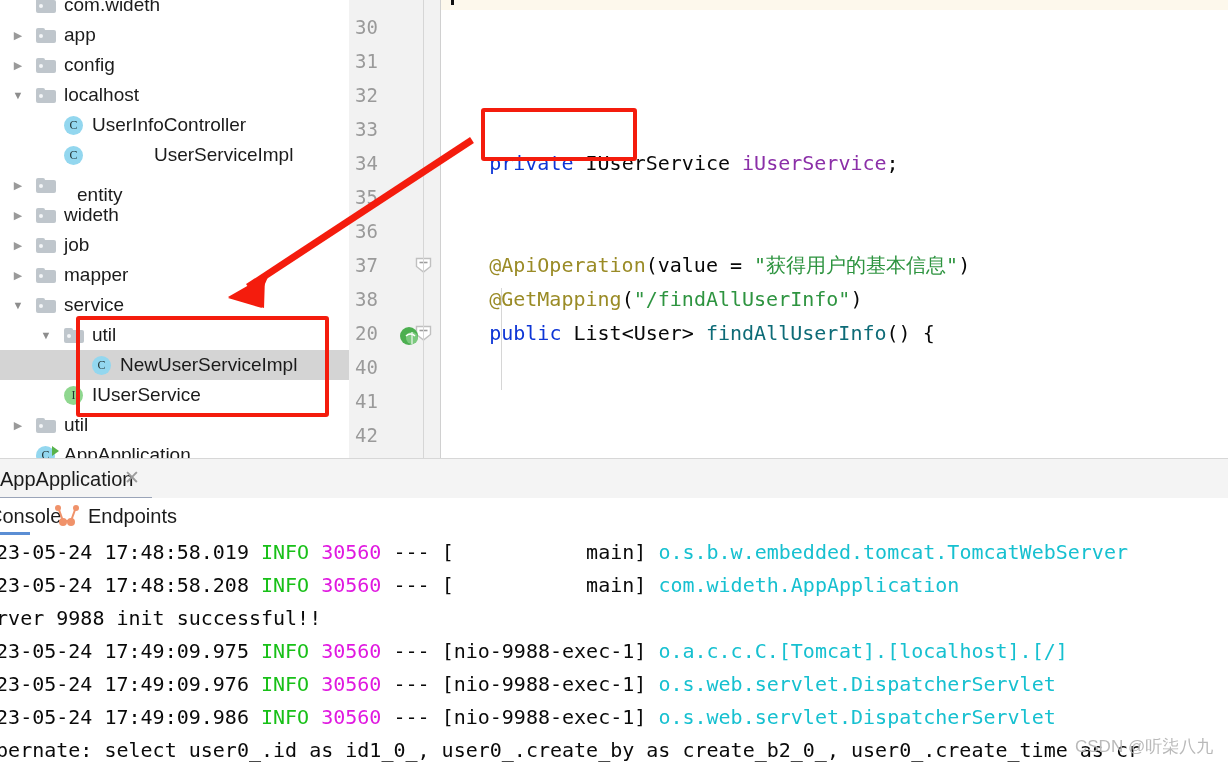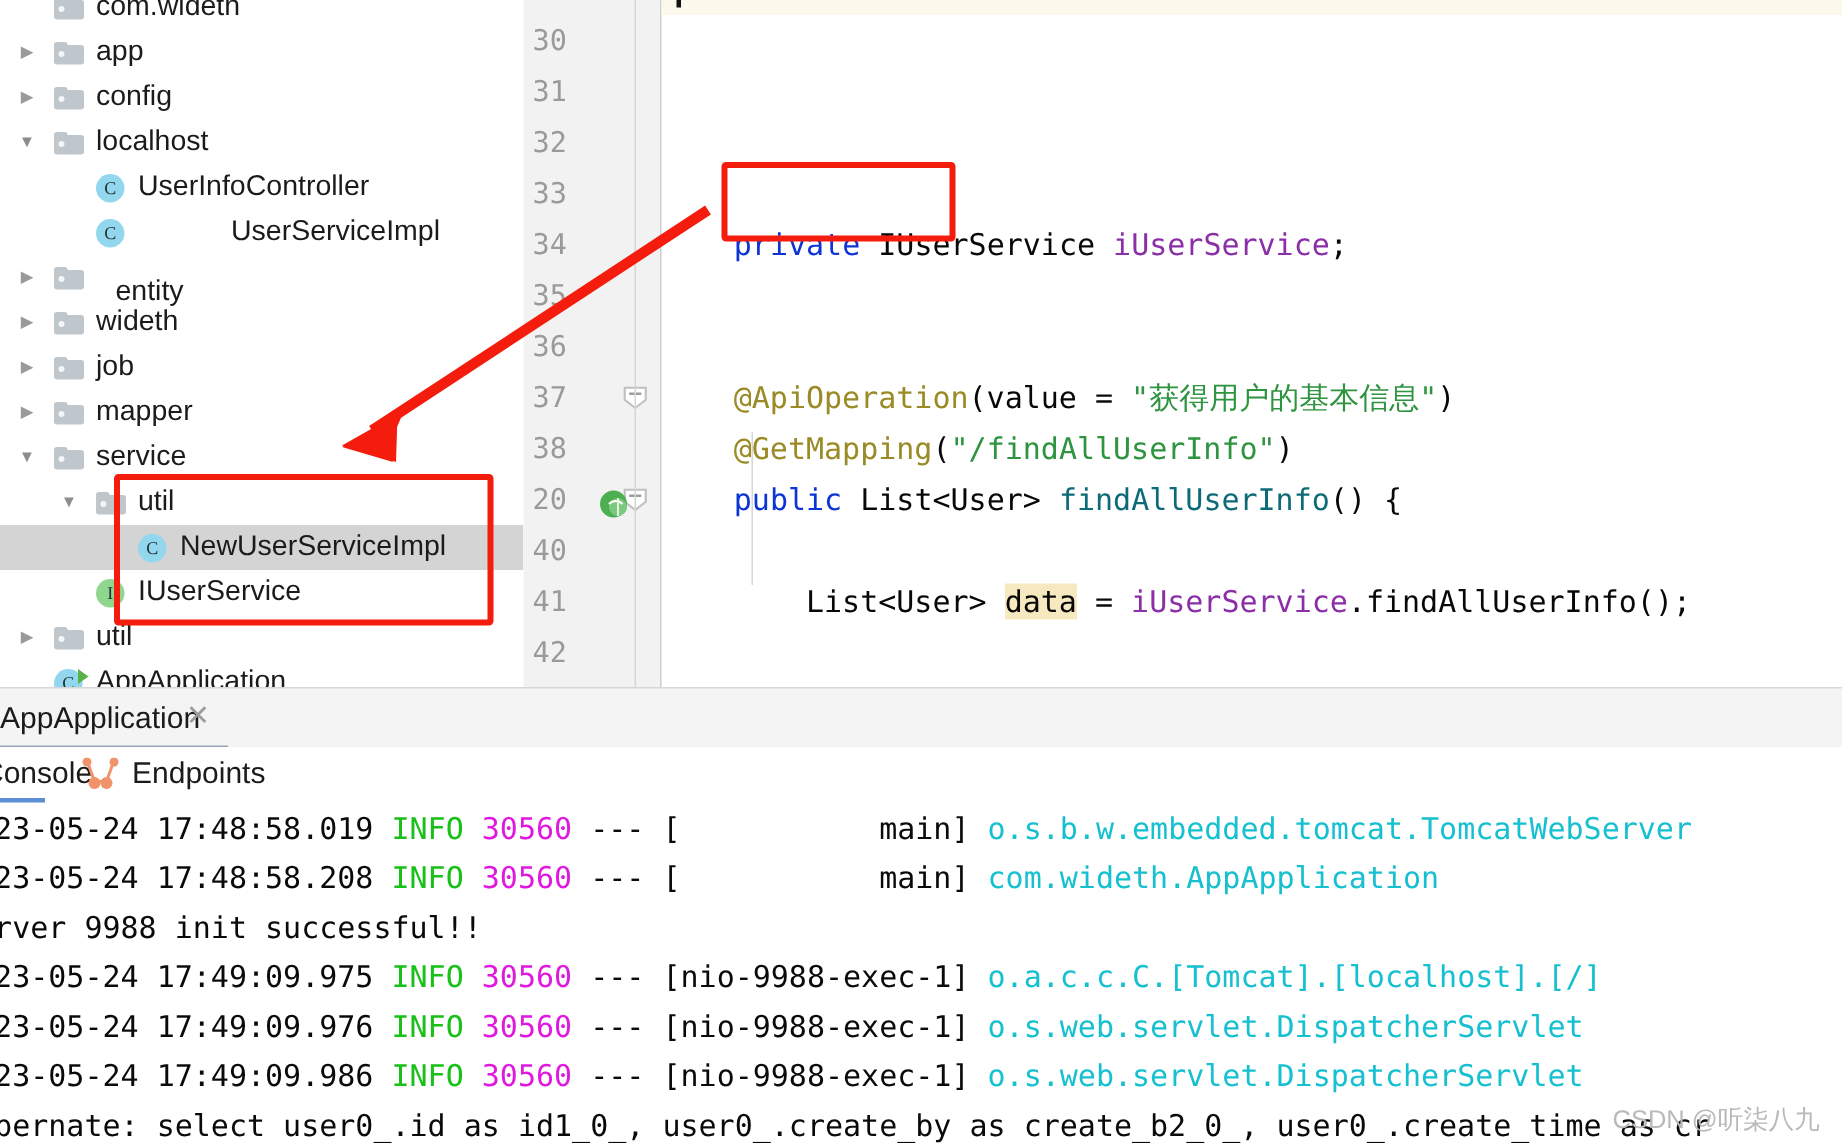--- a/index.html
+++ b/index.html
@@ -373,21 +373,20 @@
         </div>
         <div class="indent-guide" style="left: 74px; top: 0px; height: 458px;"></div>
       </div>
     <div id="codearea">
         <div class="hl-line" style="top: -24px;"></div>
         <div class="caret" style="top: -20px; left: 10px;"></div>
         <div class="cline" style="top: 146px;"><span>    </span><span class="kw">private</span><span> IUserService </span><span class="fld">iUserService</span><span>;</span></div>
         <div class="cline" style="top: 248px;"><span class="ann">    @ApiOperation</span><span>(value = </span><span class="str">"获得用户的基本信息"</span><span>)</span></div>
         <div class="cline" style="top: 282px;"><span class="ann">    @GetMapping</span><span>(</span><span class="str">"/findAllUserInfo"</span><span>)</span></div>
         <div class="cline" style="top: 316px;"><span>    </span><span class="kw">public</span><span> List&lt;User&gt; </span><span class="mth">findAllUserInfo</span><span>() {</span></div>
-        <div class="cline" style="top: 384px;"><span>        List&lt;User&gt; </span><span class="hl-word">data</span><span> = </span><span class="fld">iUserService</span><span>.findAllUserInfo();</span></div>
         <div class="indent-guide" style="left: 60px; top: 288px; height: 102px;"></div>
       </div>
   </div>
 
   <svg id="arrow-svg" class="ovl">
 
     <line x1="472" y1="140" x2="248" y2="287" stroke="#f41c0d" stroke-width="7"></line>
     <polygon points="228,298 268,277 258,300 262,308" fill="#f41c0d"></polygon>
     <polygon points="228,297 265,276 264,308" fill="#f41c0d"></polygon>
   </svg>

